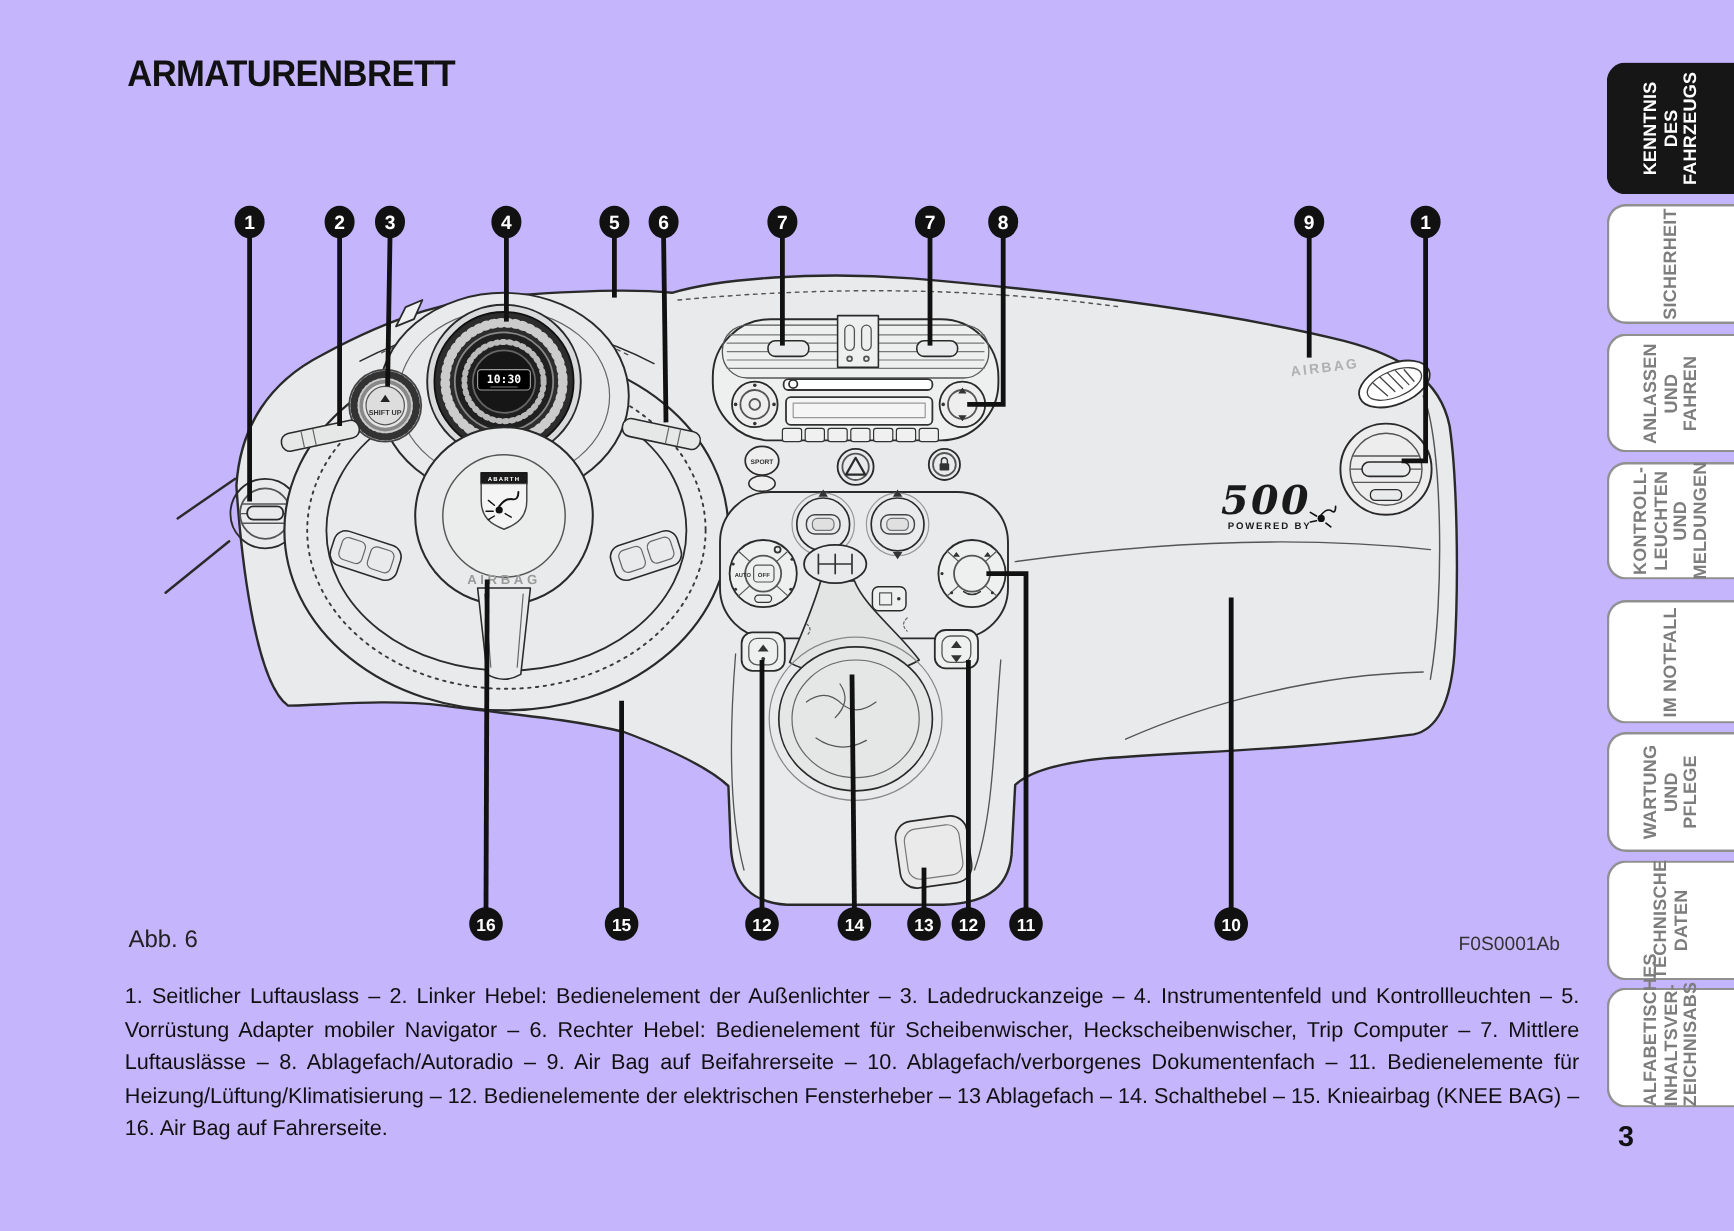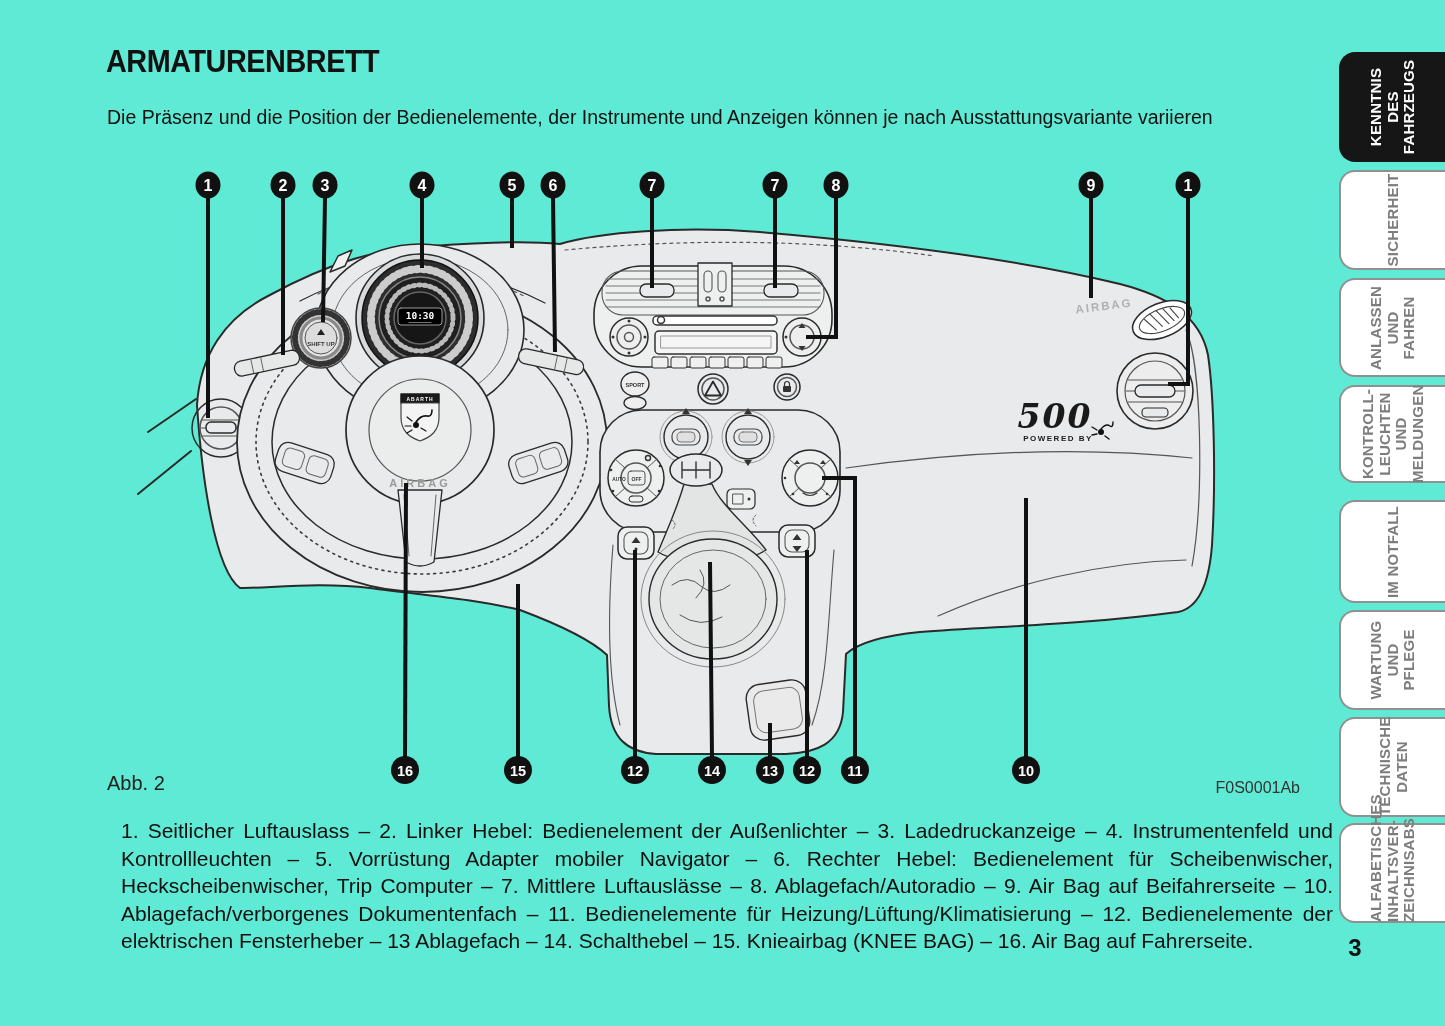--- a/index.html
+++ b/index.html
@@ -1,26 +1,26 @@
 <!DOCTYPE html>
 <html><head>
 <meta charset="utf-8">
 <style>
   * { margin:0; padding:0; box-sizing:border-box; }
   html,body { width:1445px; height:1026px; background:#ffffff; overflow:hidden;
               font-family:"Liberation Sans", sans-serif; color:#111; }
-  .page { position:absolute; left:0; top:0; width:1445px; height:1026px; background:#5eead4;padding-left:28px; }
+  .page { position:absolute; left:0; top:0; width:1445px; height:1026px; background:#c4b5fd;padding-left:28px; }
 
   .title { position:absolute; left:106px; top:44px; font-size:31px; font-weight:bold;
            letter-spacing:-0.5px; transform:scaleX(.93); transform-origin:left top; white-space:nowrap; }
   .subtitle { position:absolute; left:107px; top:106px; font-size:19.5px; white-space:nowrap; }
   .fig-label { position:absolute; left:107px; top:772px; font-size:20px; color:#222; }
   .fig-code  { position:absolute; left:1186px; top:779px; width:114px; text-align:right;
                font-size:16px; color:#333; }
-  .legend { position:absolute; left:121px; top:817px; width:1212px; font-size:21px;
+  .legend { position:absolute; left:104px; top:817px; width:1212px; font-size:18px;
             line-height:27.6px; text-align:justify; color:#101010; }
   .page-num { position:absolute; left:1338px; top:934px; width:34px; text-align:center;
               font-size:24px; font-weight:bold; }
 
   svg.diagram { position:absolute; left:0; top:0; width:1445px; height:1026px; }
 
   .tab { position:absolute; right:0; width:106px; background:#fff;
          border:2.5px solid #909090; border-right:none; border-radius:16px 0 0 16px; }
   .tab .lbl { position:absolute; left:50%; top:50%; width:98px;
               transform:translate(-50%,-50%) rotate(-90deg);
@@ -36,21 +36,20 @@
   .t6 { top:610px; height:100px; }
   .t7 { top:717px; height:100px; }
   .t8 { top:823px; height:100px; }
 </style>
 </head>
 <body>
 
 <div class="page">
 
   <div class="title">ARMATURENBRETT</div>
-  <div class="subtitle">Die Präsenz und die Position der Bedienelemente, der Instrumente und Anzeigen können je nach Ausstattungsvariante variieren</div>
 
   <svg class="diagram" viewBox="0 0 1445 1026" xmlns="http://www.w3.org/2000/svg">
 
     <g stroke="#2a2a2a" stroke-width="1.5" fill="none" stroke-linecap="round" stroke-linejoin="round">
 
       <g stroke-width="2">
         <path d="M148,432 L196,399"></path>
         <path d="M138,494 L191,451"></path>
       </g>
 
@@ -412,21 +411,21 @@
           <ellipse cx="855" cy="770" rx="14" ry="14" fill="#111"></ellipse>
           <text x="855" y="775.5" font-size="14.5">11</text>
         </g>
       <g>
           <ellipse cx="1026" cy="770" rx="14" ry="14" fill="#111"></ellipse>
           <text x="1026" y="775.5" font-size="14.5">10</text>
         </g>
     </g>
   </svg>
 
-  <div class="fig-label">Abb. 2</div>
+  <div class="fig-label">Abb. 6</div>
   <div class="fig-code">F0S0001Ab</div>
 
   <div class="legend">1. Seitlicher Luftauslass – 2. Linker Hebel: Bedienelement der Außenlichter – 3. Ladedruckanzeige – 4. Instrumentenfeld und Kontrollleuchten – 5. Vorrüstung Adapter mobiler Navigator – 6. Rechter Hebel: Bedienelement für Scheibenwischer, Heckscheibenwischer, Trip Computer – 7. Mittlere Luftauslässe – 8. Ablagefach/Autoradio – 9. Air Bag auf Beifahrerseite – 10. Ablagefach/verborgenes Dokumentenfach – 11. Bedienelemente für Heizung/Lüftung/Klimatisierung – 12. Bedienelemente der elektrischen Fensterheber – 13 Ablagefach – 14. Schalthebel – 15. Knieairbag (KNEE BAG) – 16. Air Bag auf Fahrerseite.</div>
 
   <div class="tab t1 active">
     <div class="lbl">KENNTNIS DES
 FAHRZEUGS</div>
   </div>
   <div class="tab t2">
     <div class="lbl">SICHERHEIT</div>

